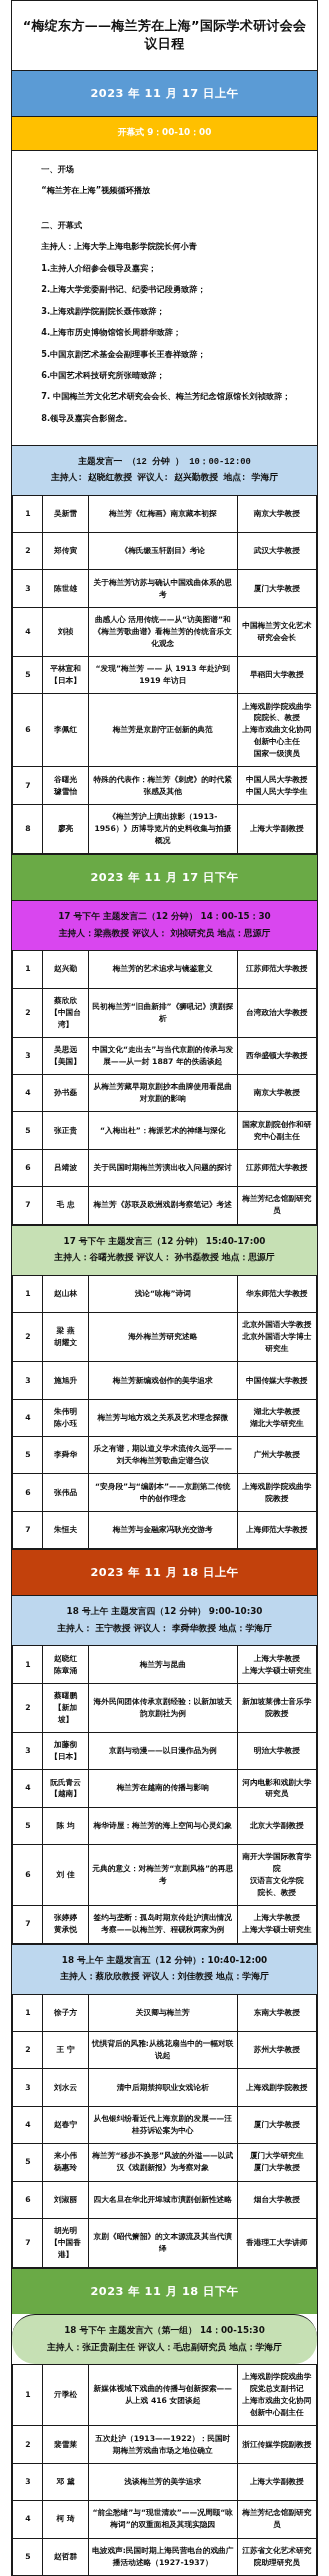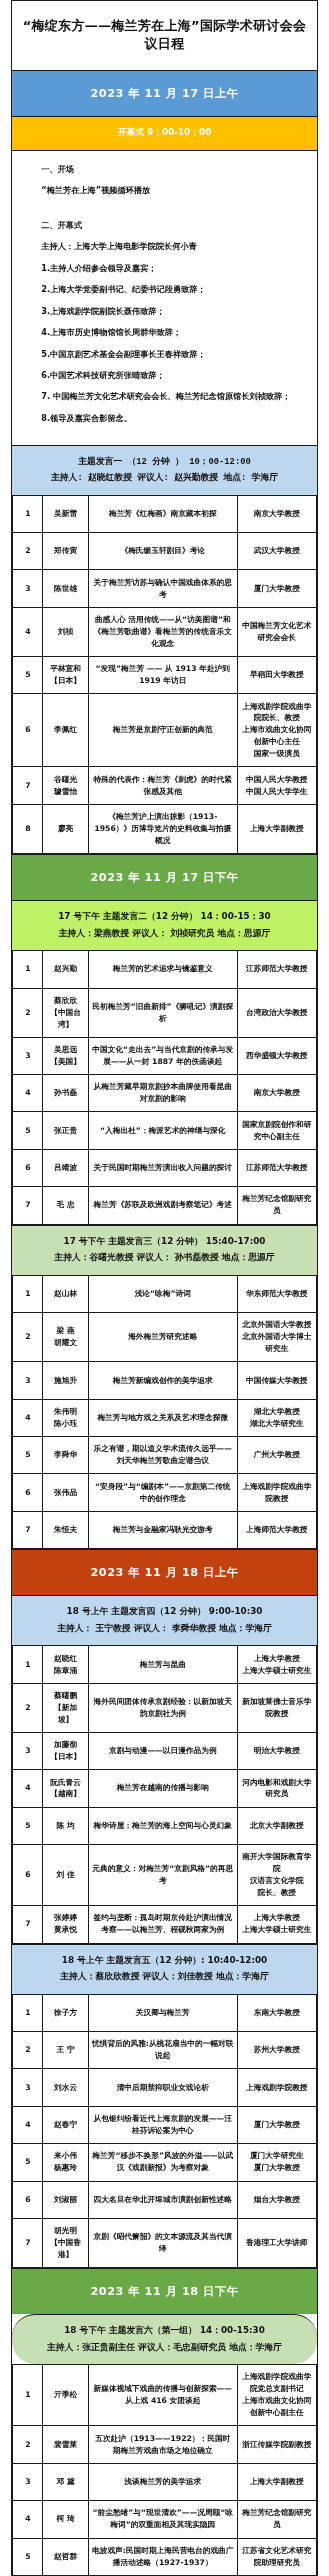--- a/index.html
+++ b/index.html
@@ -154,21 +154,21 @@
           </tr>
           <tr>
             <td class="num">8</td>
             <td class="name">廖亮</td>
             <td class="ptitle">《梅兰芳沪上演出掠影（1913-1956）》历博导览片的史料收集与拍摄概况</td>
             <td class="affil">上海大学副教授</td>
           </tr>
         </tbody>
       </table>
       <div class="day-bar" style="background: rgb(106, 170, 70);">2023 年 11 月 17 日下午</div>
-      <div class="session-bar" style="background: #bef264;">
+      <div class="session-bar" style="background: #d946ef;">
         <div class="line">17 号下午 主题发言二（12 分钟）   14：00-15：30</div>
         <div class="line">主持人：梁燕教授     评议人： 刘祯研究员    地点：思源厅</div>
       </div>
       <table class="agenda">
         <tbody>
           <tr>
             <td class="num">1</td>
             <td class="name">赵兴勤</td>
             <td class="ptitle">梅兰芳的艺术追求与镜鉴意义</td>
             <td class="affil">江苏师范大学教授</td>

